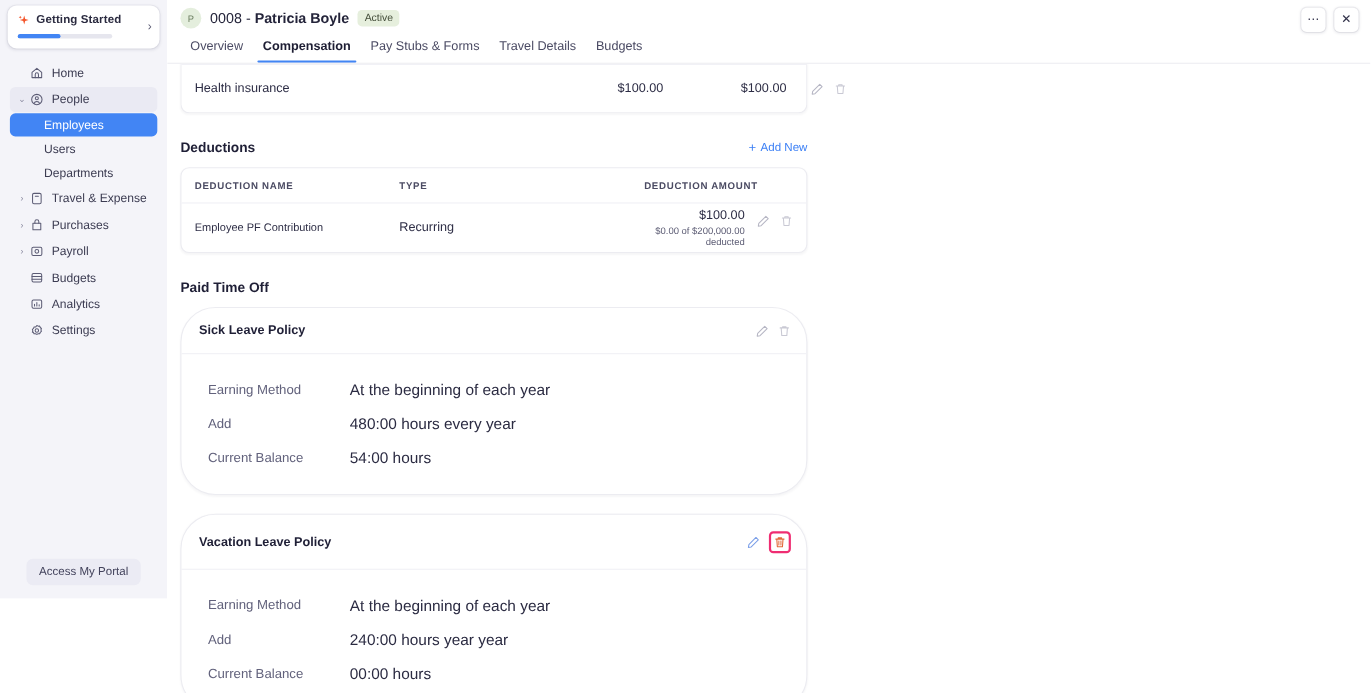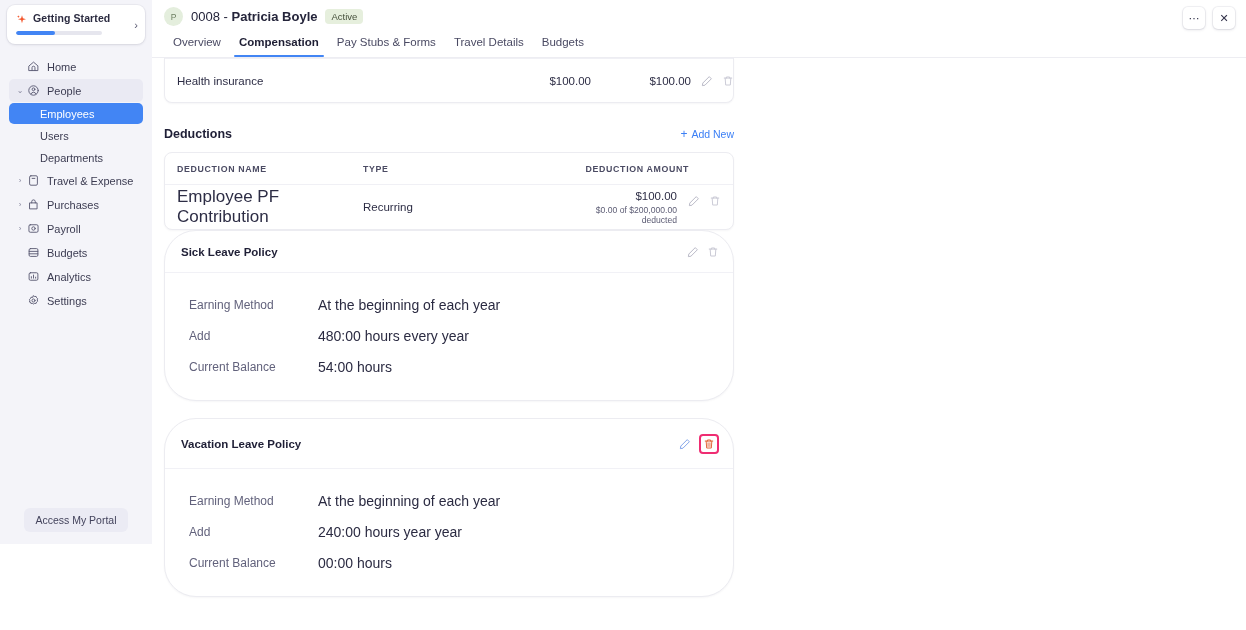--- a/index.html
+++ b/index.html
@@ -141,21 +141,21 @@
     border-radius: 8px;
     box-shadow: 0 1px 2px rgba(20,20,60,.04);
   }
 
   
   .card-partial { border-top: none; border-radius: 0 0 8px 8px; }
   .erow {
     display: flex; align-items: center;
     height: 44px; padding: 0 12px;
     border-top: 1px solid #f0f0f5;
-    font-size: 11.5px; color: #2d2d45;
+    font-size: 11.5px; color: #2d2d45; gap: 12px;
   }
   .erow .c1 { flex: 0 0 272px; }
   .erow .c2 { flex: 0 0 142px; text-align: right; }
   .erow .c3 { flex: 0 0 100px; text-align: right; }
   .erow .acts { flex: 1 1 auto; display: flex; justify-content: flex-end; gap: 9px; padding-left: 10px; }
 
   .sect-head {
     display: flex; align-items: center; justify-content: space-between;
     margin: 24px 0 11px 0;
     gap: 47px;
@@ -174,21 +174,21 @@
   }
   .th {
     font-size: 8.8px; font-weight: 700; letter-spacing: .65px;
     color: #4b4b63; text-transform: uppercase;
   }
   .th.c1 { flex: 0 0 186px; }
   .th.c2 { flex: 0 0 206px; }
   .th.c3 { flex: 1 1 auto; text-align: right; padding-right: 32px; }
 
   .drow { display: flex; align-items: center; min-height: 44px; padding: 0 12px; }
-  .drow .c1 { flex: 0 0 186px; font-size: 17px; color: #2d2d45; }
+  .drow .c1 { flex: 0 0 186px; font-size: 10px; color: #2d2d45; }
   .drow .c2 { flex: 0 0 206px; font-size: 11.5px; color: #2d2d45; }
   .drow .c3 { flex: 1 1 auto; text-align: right; padding-right: 4px; }
   .damt { font-size: 11.5px; color: #2d2d45; }
   .dsub { font-size: 8.6px; color: #5c5c74; margin-top: 3px; }
   .drow .acts { flex: 0 0 40px; display: flex; justify-content: flex-end; gap: 9px; align-self: flex-start; margin-top: 10px; }
 
   
   .pto { margin-bottom: 17px; border-radius: 32px; }
   .pto-head {
     display: flex; align-items: center; justify-content: space-between;
@@ -409,20 +409,23 @@
               </span>
               <span class="icon-btn">
                 <svg width="12" height="12" viewBox="0 0 14 14">
                     <path d="M2.6 3.6 h8.8 M5.2 3.6 V2.3 h3.6 v1.3 M3.7 3.6 l.6 8.1 h5.4 l.6-8.1" fill="none" stroke="#c9c9d4" stroke-width="1.1" stroke-linejoin="round" stroke-linecap="round"></path>
                   </svg>
               </span>
             </span>
           </div>
         </div>
 
+        <div class="sect-head">
+          <span class="sect-title">Paid Time Off</span>
+        </div>
 
         <div id="pto-root">
             <div class="card pto">
               <div class="pto-head">
                 <span class="pto-title">Sick Leave Policy</span>
                 <span class="pto-acts">
                   <span class="icon-btn">
                     <svg width="12" height="12" viewBox="0 0 14 14">
                       <path d="M9.6 1.9 L12.1 4.4 L4.6 11.9 L1.6 12.4 L2.1 9.4 Z" fill="none" stroke="#b6b6c4" stroke-width="1.1" stroke-linejoin="round"></path>
                     </svg>

